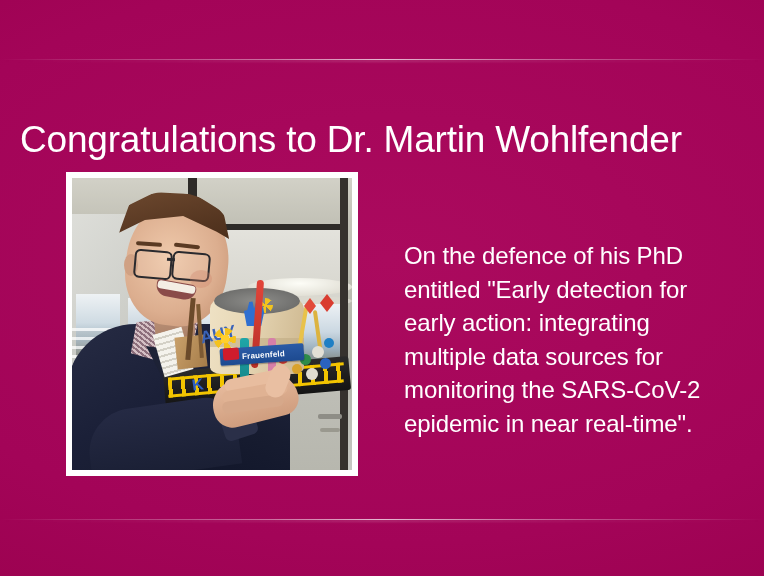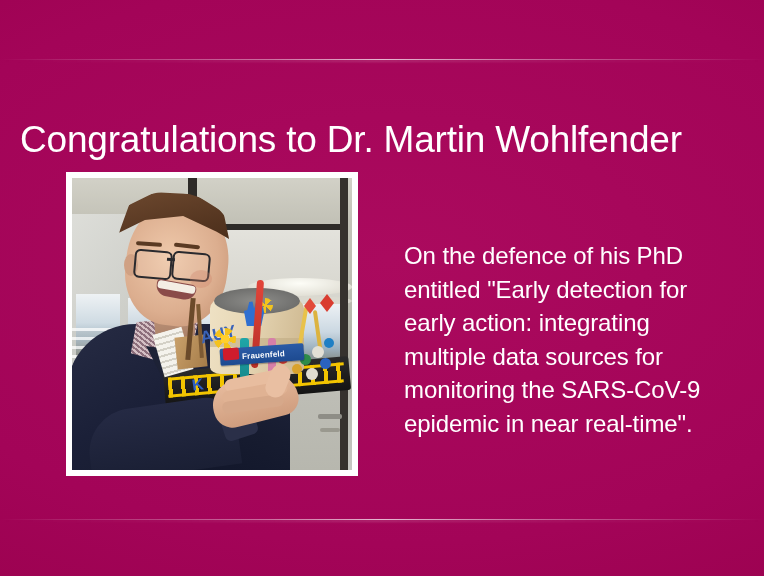--- a/index.html
+++ b/index.html
@@ -464,20 +464,20 @@
       <div class="watch"></div>
       <div class="hand"></div>
       <div class="finger1"></div>
       <div class="finger2"></div>
       <div class="finger3"></div>
       <div class="thumb"></div>
 
     </div>
   </div>
 
-  <p class="body-text">On the defence of his PhD entitled "Early detection for early action: integrating multiple data sources for monitoring the SARS-CoV-9 epidemic in near real-time".</p>
+  <p class="body-text">On the defence of his PhD entitled "Early detection for early action: integrating multiple data sources for monitoring the SARS-CoV-2 epidemic in near real-time".</p>
 
   <div class="divider" id="divider-bottom">
     <div class="line"></div>
     <div class="glow"></div>
   </div>
 
 </div>
 
 </body></html>

